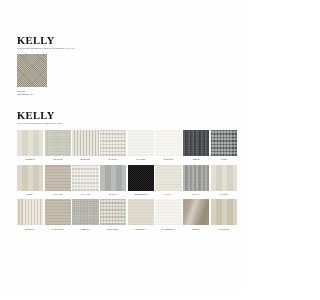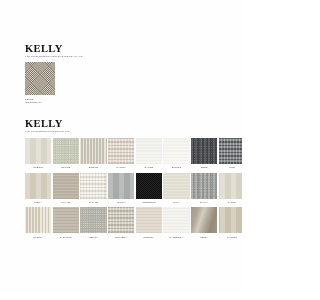--- a/index.html
+++ b/index.html
@@ -16,21 +16,21 @@
     font-family: "Liberation Sans", sans-serif;
     color: #2b2b2b;
     -webkit-font-smoothing: antialiased;
   }
 
   .page {
     position: relative;
     width: 242px;
     height: 292px;
     background: #fefefe;
-    padding: 14px;
+    padding: 6px;
   }
 
   
   .section {
     padding: 0 11px;
   }
   .section-one { padding-top: 29px; }
   .section-two { padding-top: 14px; }
 
   .sec-heading {

